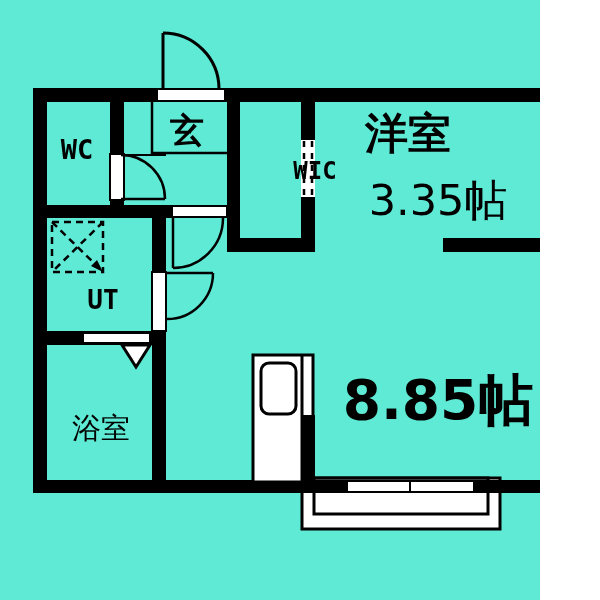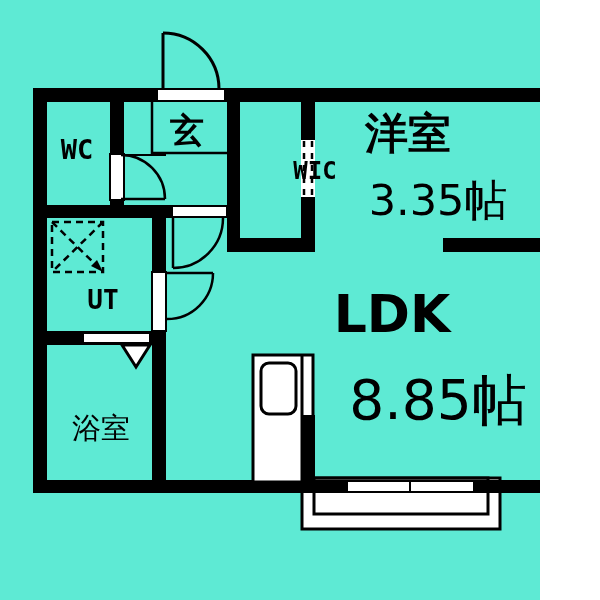--- a/index.html
+++ b/index.html
@@ -18,21 +18,21 @@
     color:#000;
     line-height:1;
     letter-spacing:0;
   }
   .lbl-wc   {left:77px;  top:149px; font-size:27px; font-weight:700; font-family:"DejaVu Sans Mono","DejaVu Sans",monospace,sans-serif;}
   .lbl-gen  {left:187px; top:130px; font-size:34px; font-weight:600;}
   .lbl-wic  {left:271px; top:171px; font-size:24px; font-weight:700; font-family:"DejaVu Sans Mono","DejaVu Sans",monospace,sans-serif;margin-left:44px;}
   .lbl-yo1  {left:408px; top:133px; font-size:43px; font-weight:800;}
   .lbl-yo2  {left:438px; top:200px; font-size:43px; font-weight:400;}
   .lbl-ldk1 {left:392px; top:314px; font-size:52px; font-weight:800;}
-  .lbl-ldk2 {left:438px; top:400px; font-size:55px; font-weight:400;}
+  .lbl-ldk2 {left:438px; top:400px; font-size:55px; font-weight:700;}
   .lbl-ut   {left:96px;  top:300px; font-size:26px; font-weight:700; font-family:"DejaVu Sans Mono","DejaVu Sans",monospace,sans-serif;margin-left:7px;}
   .lbl-bath {left:101px; top:420px; font-size:29px; font-weight:500;margin-top:8px;}
 </style>
 </head>
 <body>
 
 <div class="plan">
 
   <svg width="600" height="600" viewBox="0 0 600 600">
 
@@ -96,17 +96,16 @@
     <line x1="302" y1="355" x2="302" y2="482" stroke="#000" stroke-width="3"></line>
     <rect x="261" y="363" width="35" height="51" rx="8" fill="#ffffff" stroke="#000" stroke-width="3"></rect>
     <rect x="302" y="415" width="13" height="78" fill="#000"></rect>
   </svg>
 
   <div class="label lbl-wc">WC</div>
   <div class="label lbl-gen">玄</div>
   <div class="label lbl-wic">WIC</div>
   <div class="label lbl-yo1">洋室</div>
   <div class="label lbl-yo2">3.35帖</div>
-  <div class="label lbl-ldk1">LDK</div>
   <div class="label lbl-ldk2">8.85帖</div>
   <div class="label lbl-ut">UT</div>
   <div class="label lbl-bath">浴室</div>
 </div>
 
 </body></html>

